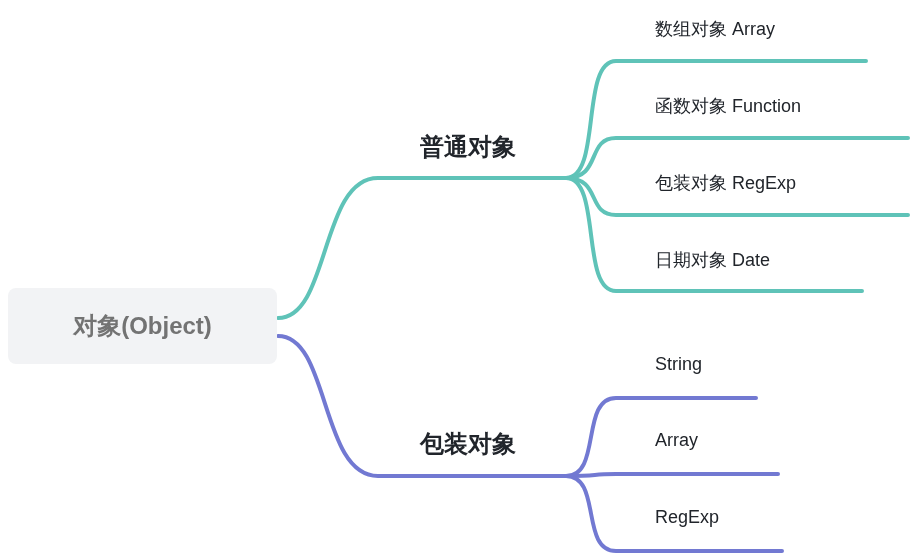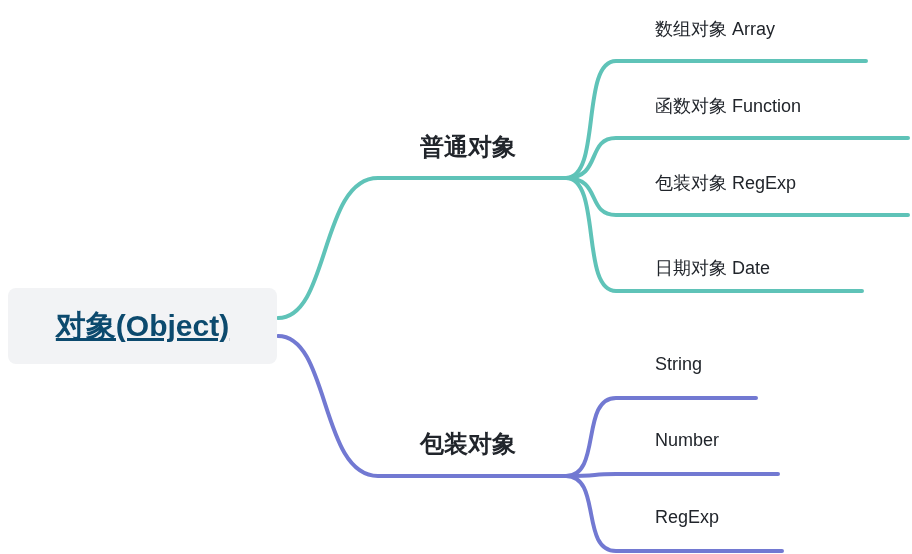--- a/index.html
+++ b/index.html
@@ -30,42 +30,41 @@
   .root-node {
     left: 8px;
     top: 288px;
     width: 269px;
     height: 76px;
     background: #f2f3f5;
     border-radius: 8px;
     display: flex;
     align-items: center;
     justify-content: center;
-    font-size: 30px;
+    font-size: 24px;
     font-weight: bold;
-    color: #0c4a6e;
-    text-decoration: underline;
+    color: #737373;
   }
   .branch-label {
     font-size: 24px;
     font-weight: bold;
     color: #21252b;
   }
   .leaf-label {
     font-size: 18px;
     font-weight: 400;
     color: #21252b;
   }
   #branch-ordinary { left: 420px; top: 131px; }
   #branch-wrapper  { left: 420px; top: 428px; }
 
   #leaf-array    { left: 655px; top: 17px; }
   #leaf-function { left: 655px; top: 94px; text-align: right; }
   #leaf-regexp   { left: 655px; top: 171px; }
-  #leaf-date     { left: 655px; top: 256px; text-align: center; }
+  #leaf-date     { left: 655px; top: 248px; text-align: center; }
 
   #leaf-string   { left: 655px; top: 354px; text-align: right; }
   #leaf-number   { left: 655px; top: 430px; }
   #leaf-boolean  { left: 655px; top: 507px; }
 </style>
 </head>
 <body>
 
 <div class="canvas">
 
@@ -87,16 +86,16 @@
 
   <div id="branch-wrapper" class="node branch-label">包装对象</div>
   <div id="branch-ordinary" class="node branch-label">普通对象</div>
 
   <div id="leaf-array" class="node leaf-label">数组对象 Array</div>
   <div id="leaf-function" class="node leaf-label">函数对象 Function</div>
   <div id="leaf-regexp" class="node leaf-label">包装对象 RegExp</div>
   <div id="leaf-date" class="node leaf-label">日期对象 Date</div>
 
   <div id="leaf-string" class="node leaf-label">String</div>
-  <div id="leaf-number" class="node leaf-label">Number</div>
+  <div id="leaf-number" class="node leaf-label">Array</div>
   <div id="leaf-boolean" class="node leaf-label">RegExp</div>
 
 </div>
 
 </body></html>

